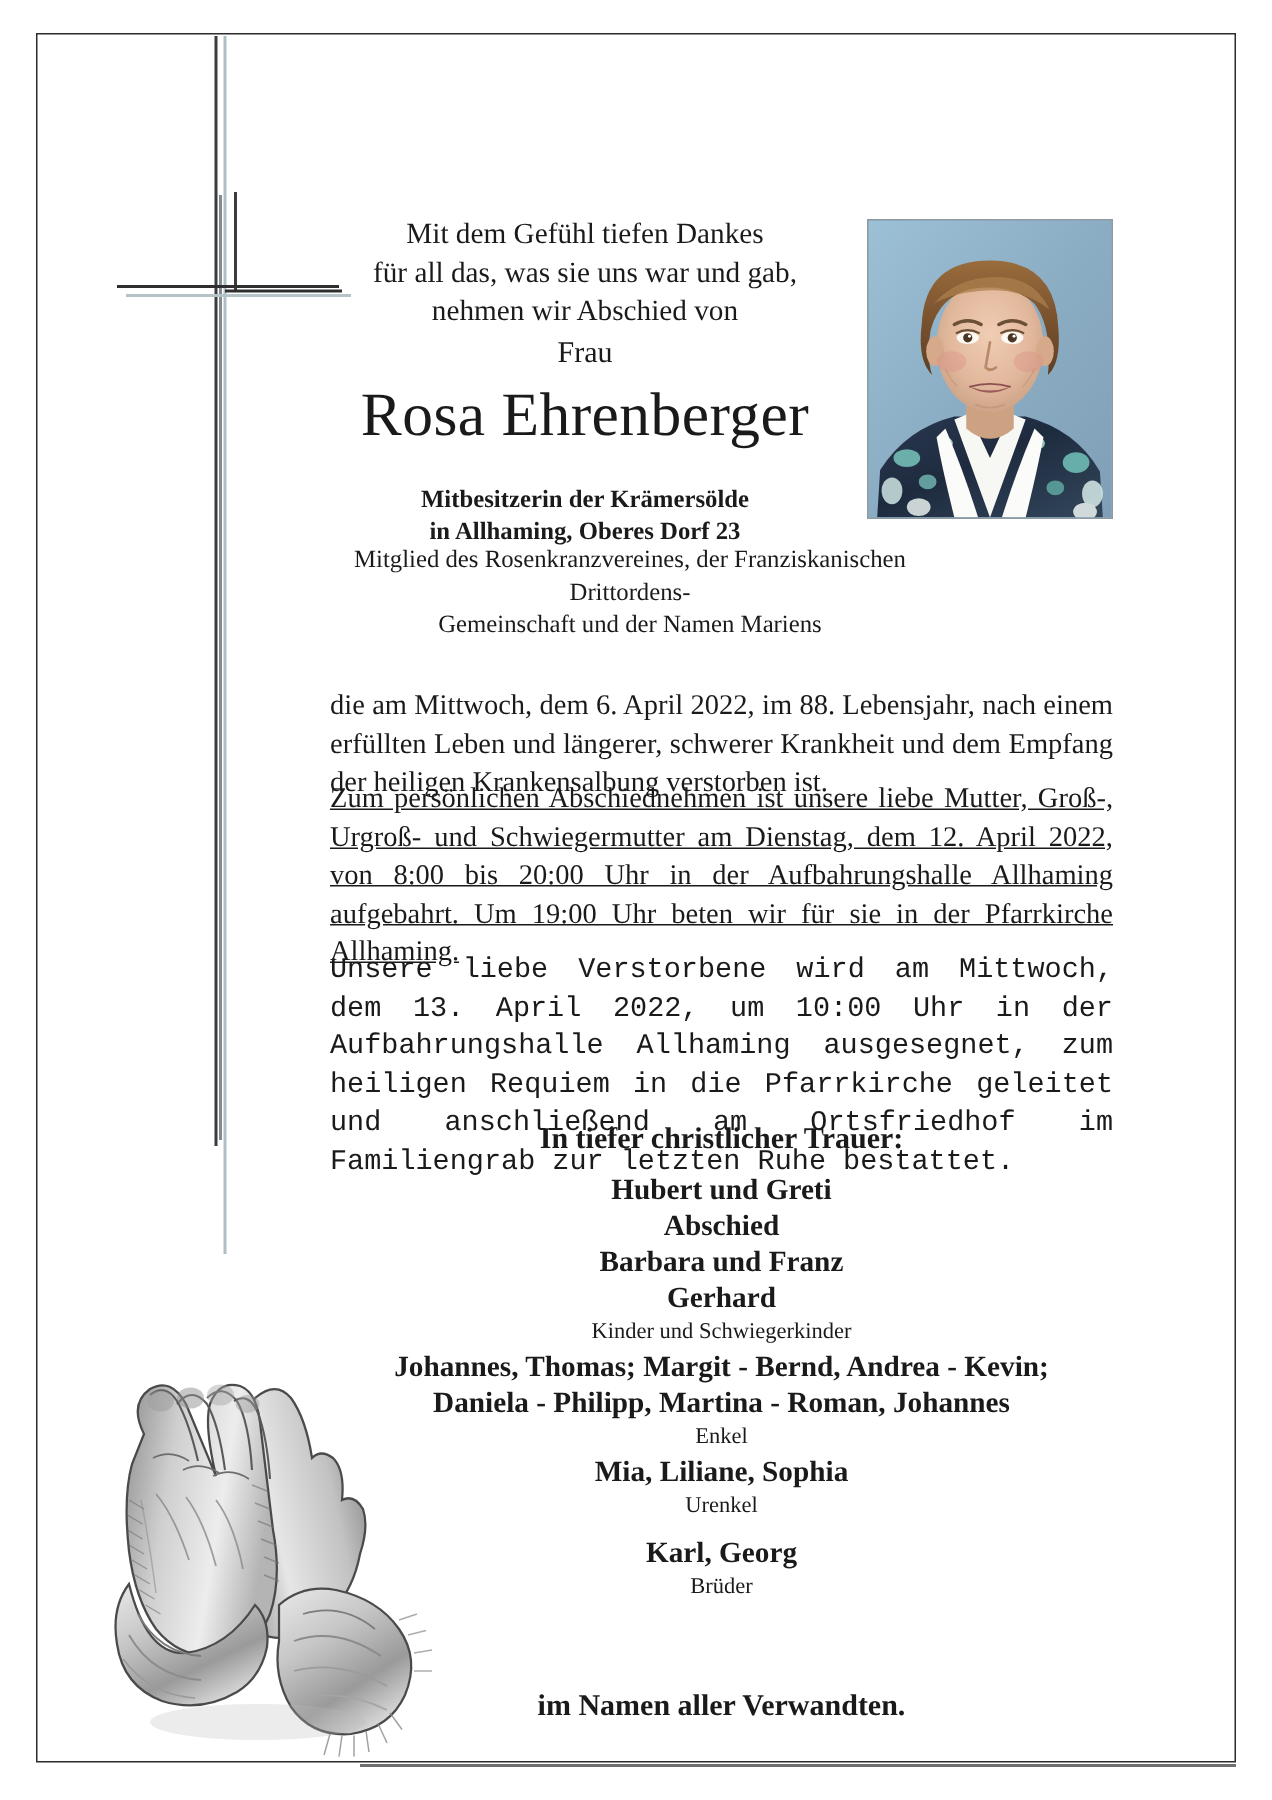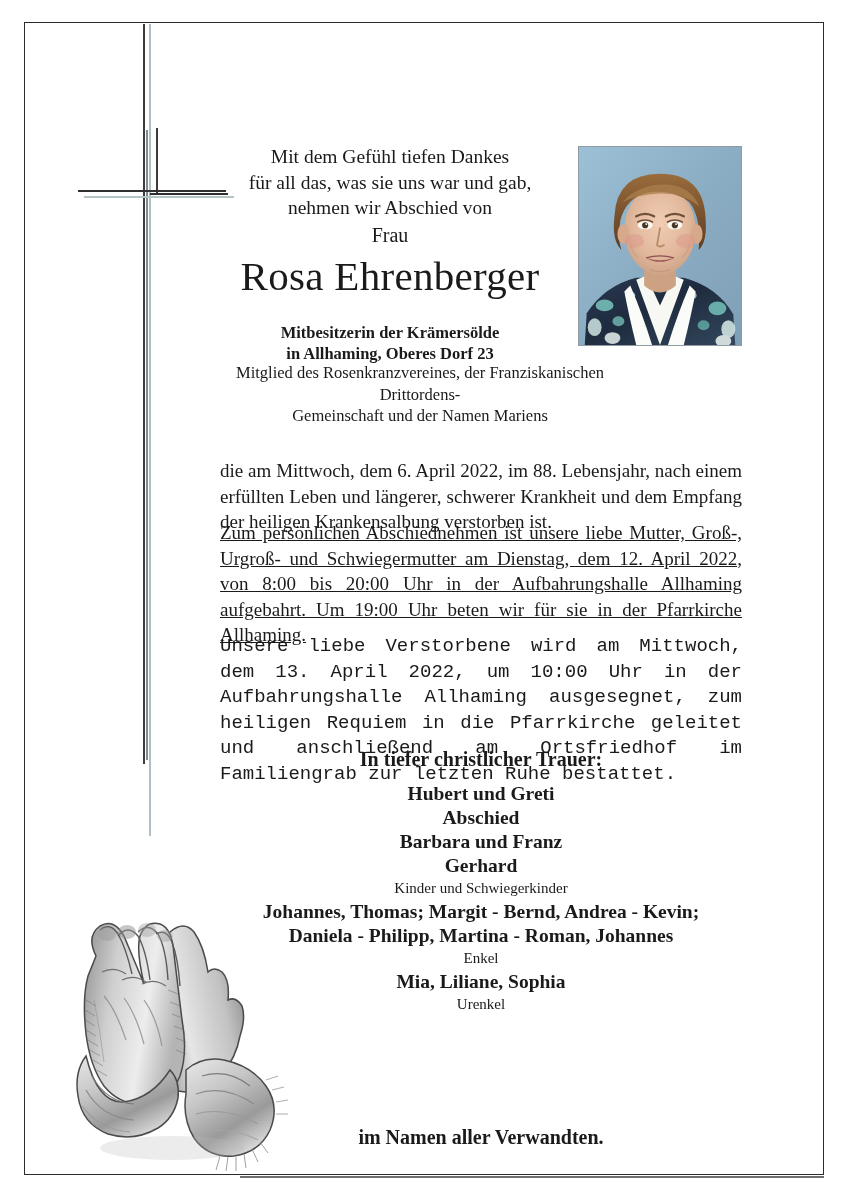--- a/index.html
+++ b/index.html
@@ -383,20 +383,26 @@
     <div class="mourn-rel">Enkel</div>
   </div>
 
   <div class="mourn-group" id="grp-great">
     <div class="mourn-names">
       <div>Mia, Liliane, Sophia</div>
     </div>
     <div class="mourn-rel">Urenkel</div>
   </div>
 
+  <div class="mourn-group" id="grp-brothers">
+    <div class="mourn-names">
+      <div>Karl, Georg</div>
+    </div>
+    <div class="mourn-rel">Brüder</div>
+  </div>
 
   <div id="closing">im Namen aller Verwandten.</div>
 
   <div id="praying-hands">
     <svg viewBox="0 0 248 292">
       <defs>
         <linearGradient id="skinL" x1="0" y1="0" x2="1" y2="0.3">
           <stop offset="0%" stop-color="#8e8e8e"></stop>
           <stop offset="35%" stop-color="#cfcfcf"></stop>
           <stop offset="70%" stop-color="#ededed"></stop>

